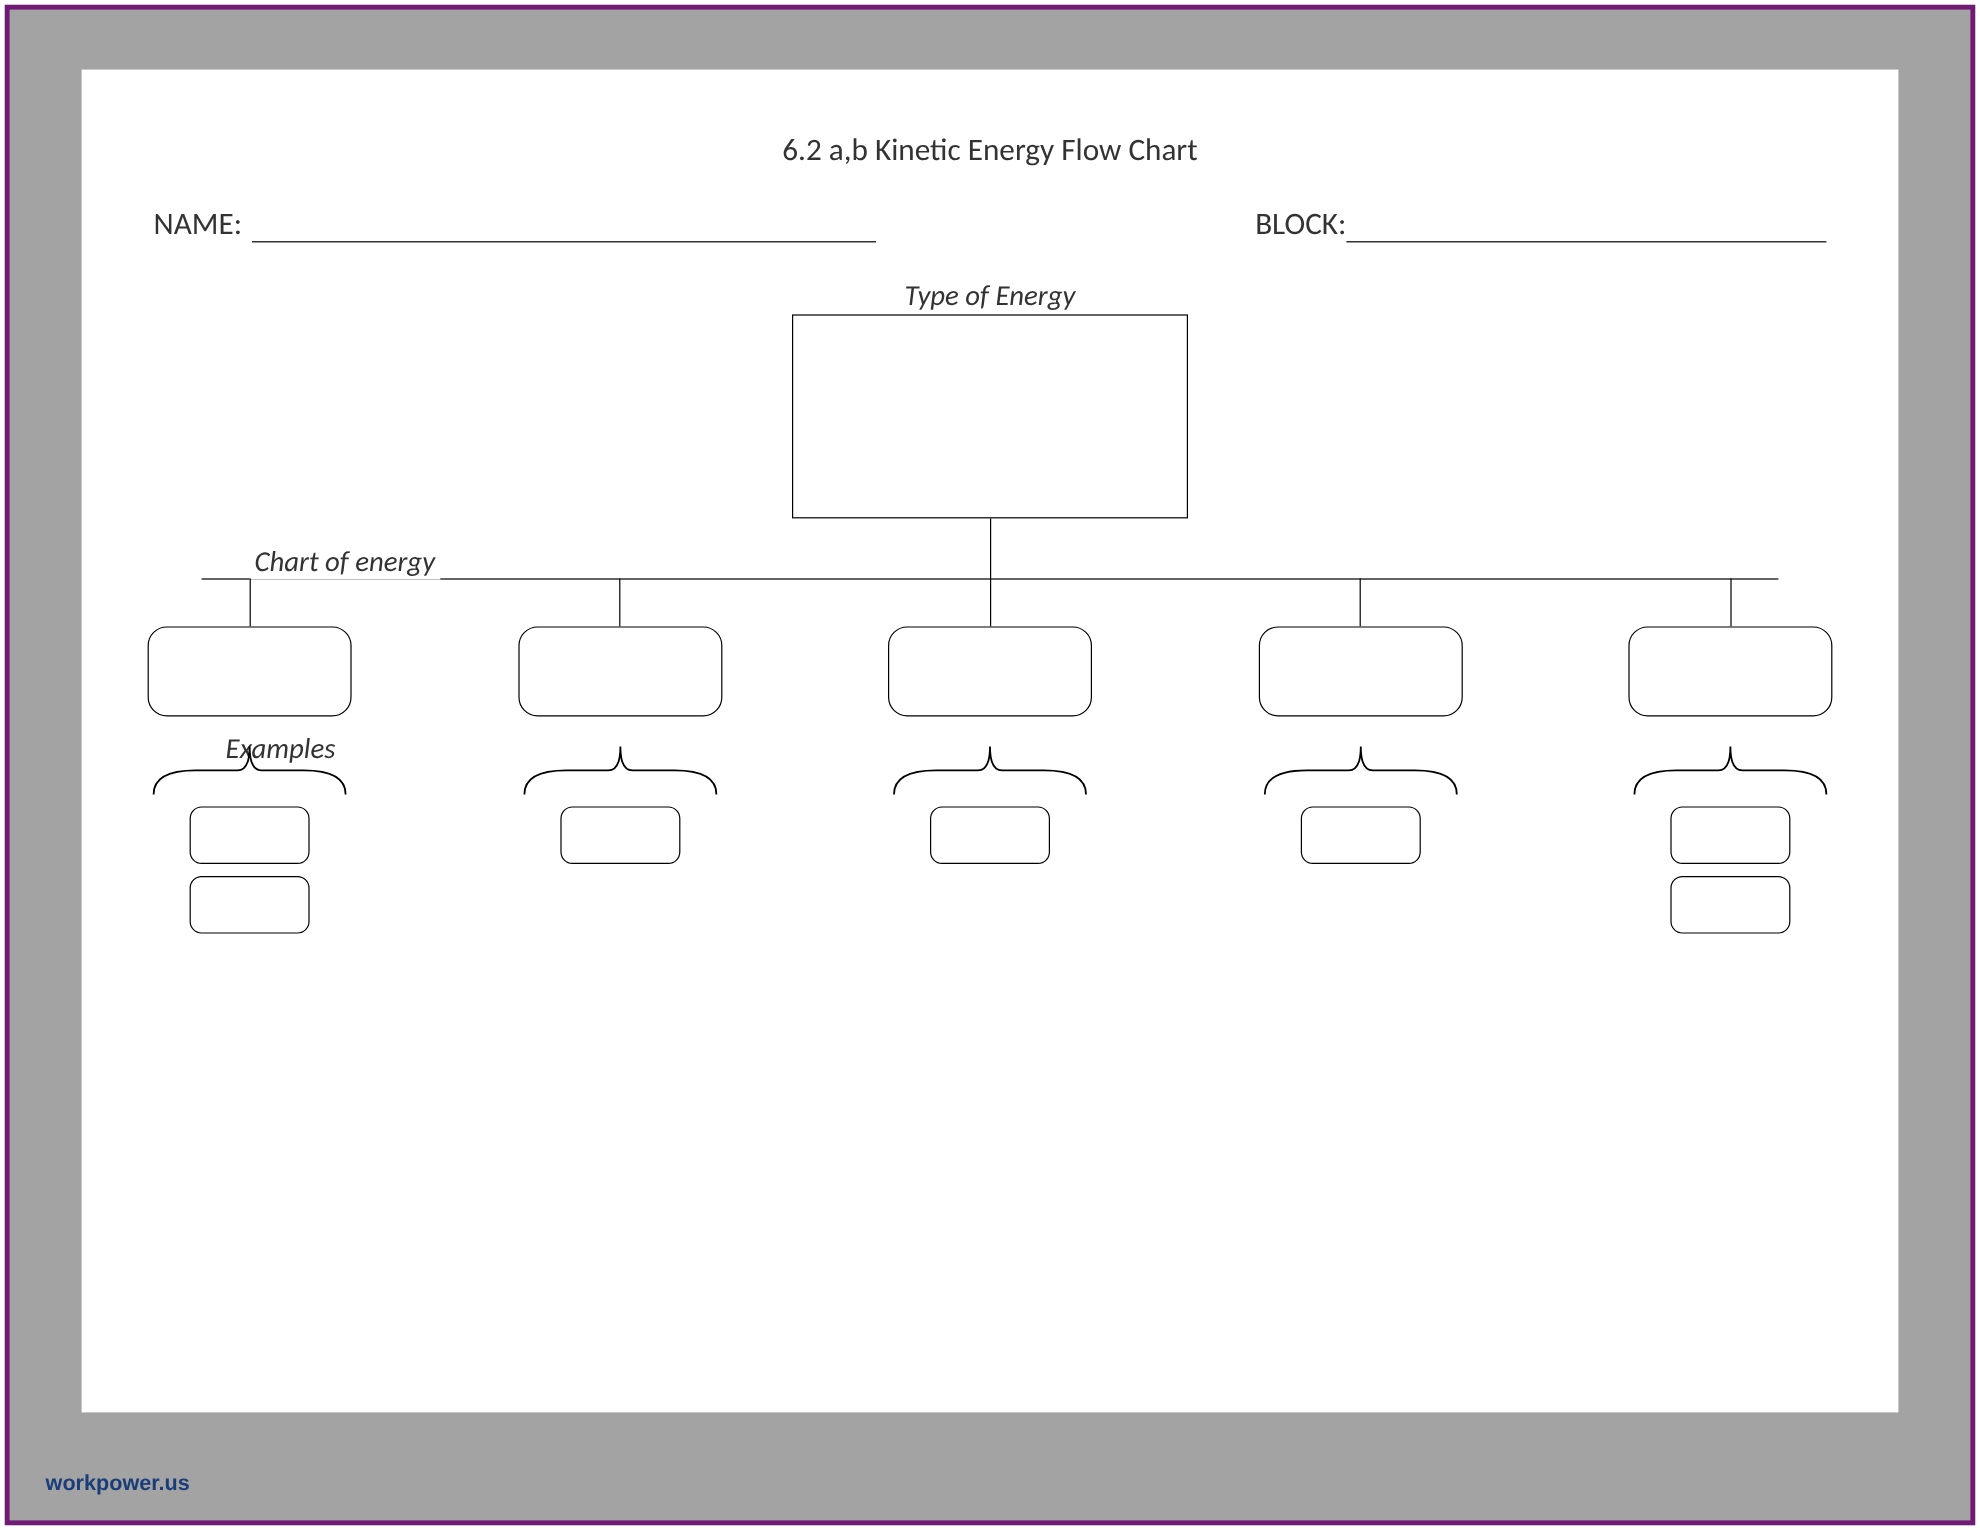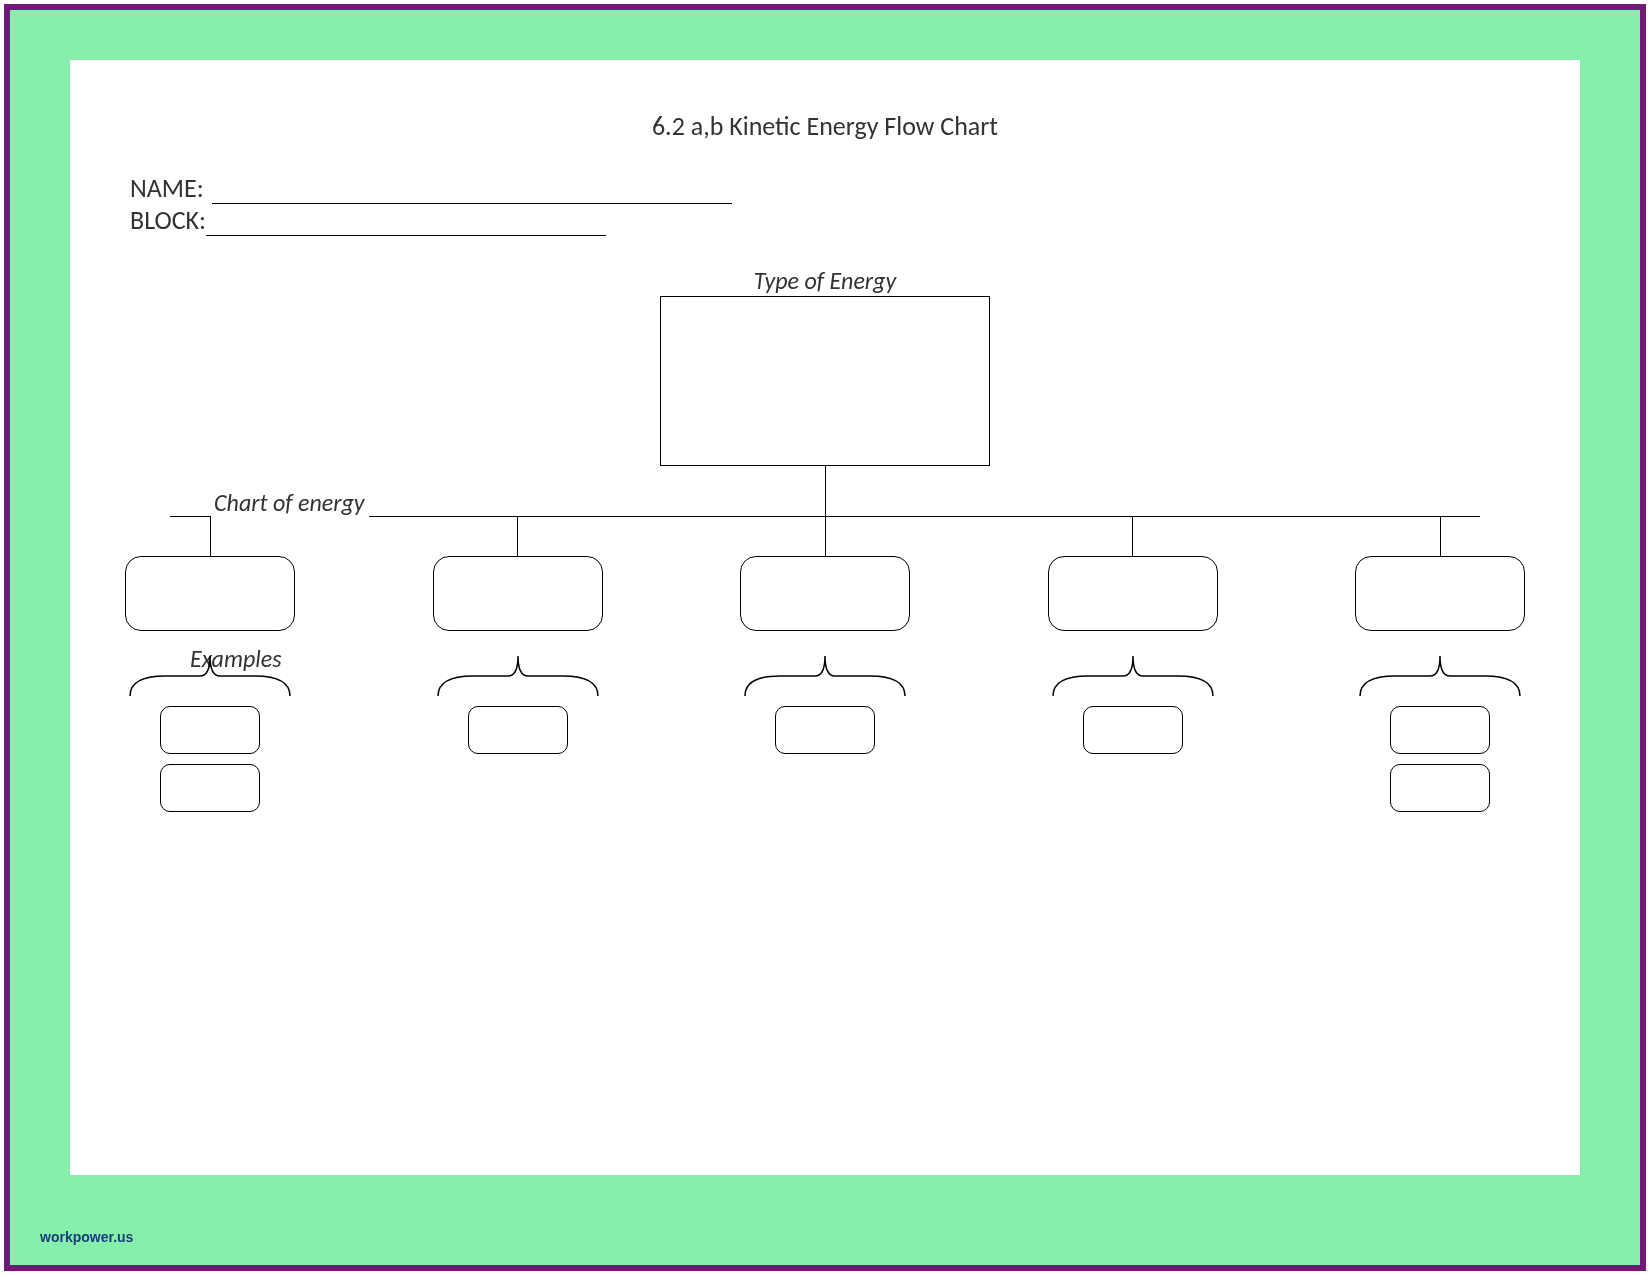--- a/index.html
+++ b/index.html
@@ -13,22 +13,22 @@
       width: 1650px;
       height: 1275px;
       position: relative;
     }
     .outer-frame {
       position: absolute;
       top: 4px;
       left: 4px;
       right: 4px;
       bottom: 4px;
-      border: 6px solid #701a75;
-      background: #86efac;
+      border: 4px solid #701a75;
+      background: #a3a3a3;
     }
     .worksheet {
       position: absolute;
       top: 50px;
       left: 60px;
       right: 60px;
       bottom: 90px;
       background: white;
     }
     .title {
@@ -37,21 +37,20 @@
       color: #333;
       margin-top: 50px;
     }
     .header-fields {
       display: flex;
       justify-content: space-between;
       margin-top: 30px;
       padding: 0 60px;
       font-size: 26px;
       color: #333;
-      flex-direction: column;
     }
     .name-field {
       display: flex;
       align-items: flex-end;
     }
     .name-line {
       display: inline-block;
       border-bottom: 1px solid #000;
       width: 520px;
       margin-left: 8px;
@@ -186,21 +185,21 @@
       width: 100px;
       height: 48px;
       border: 1.5px solid #000;
       border-radius: 10px;
       background: white;
     }
     .watermark {
       position: absolute;
       bottom: 20px;
       left: 30px;
-      font-size: 14px;
+      font-size: 18px;
       font-weight: bold;
       color: #1a3d7a;
       font-family: Arial, sans-serif;
       text-align: center;
     }
   </style>
 </head>
 <body>
 
 <div class="outer-frame">

